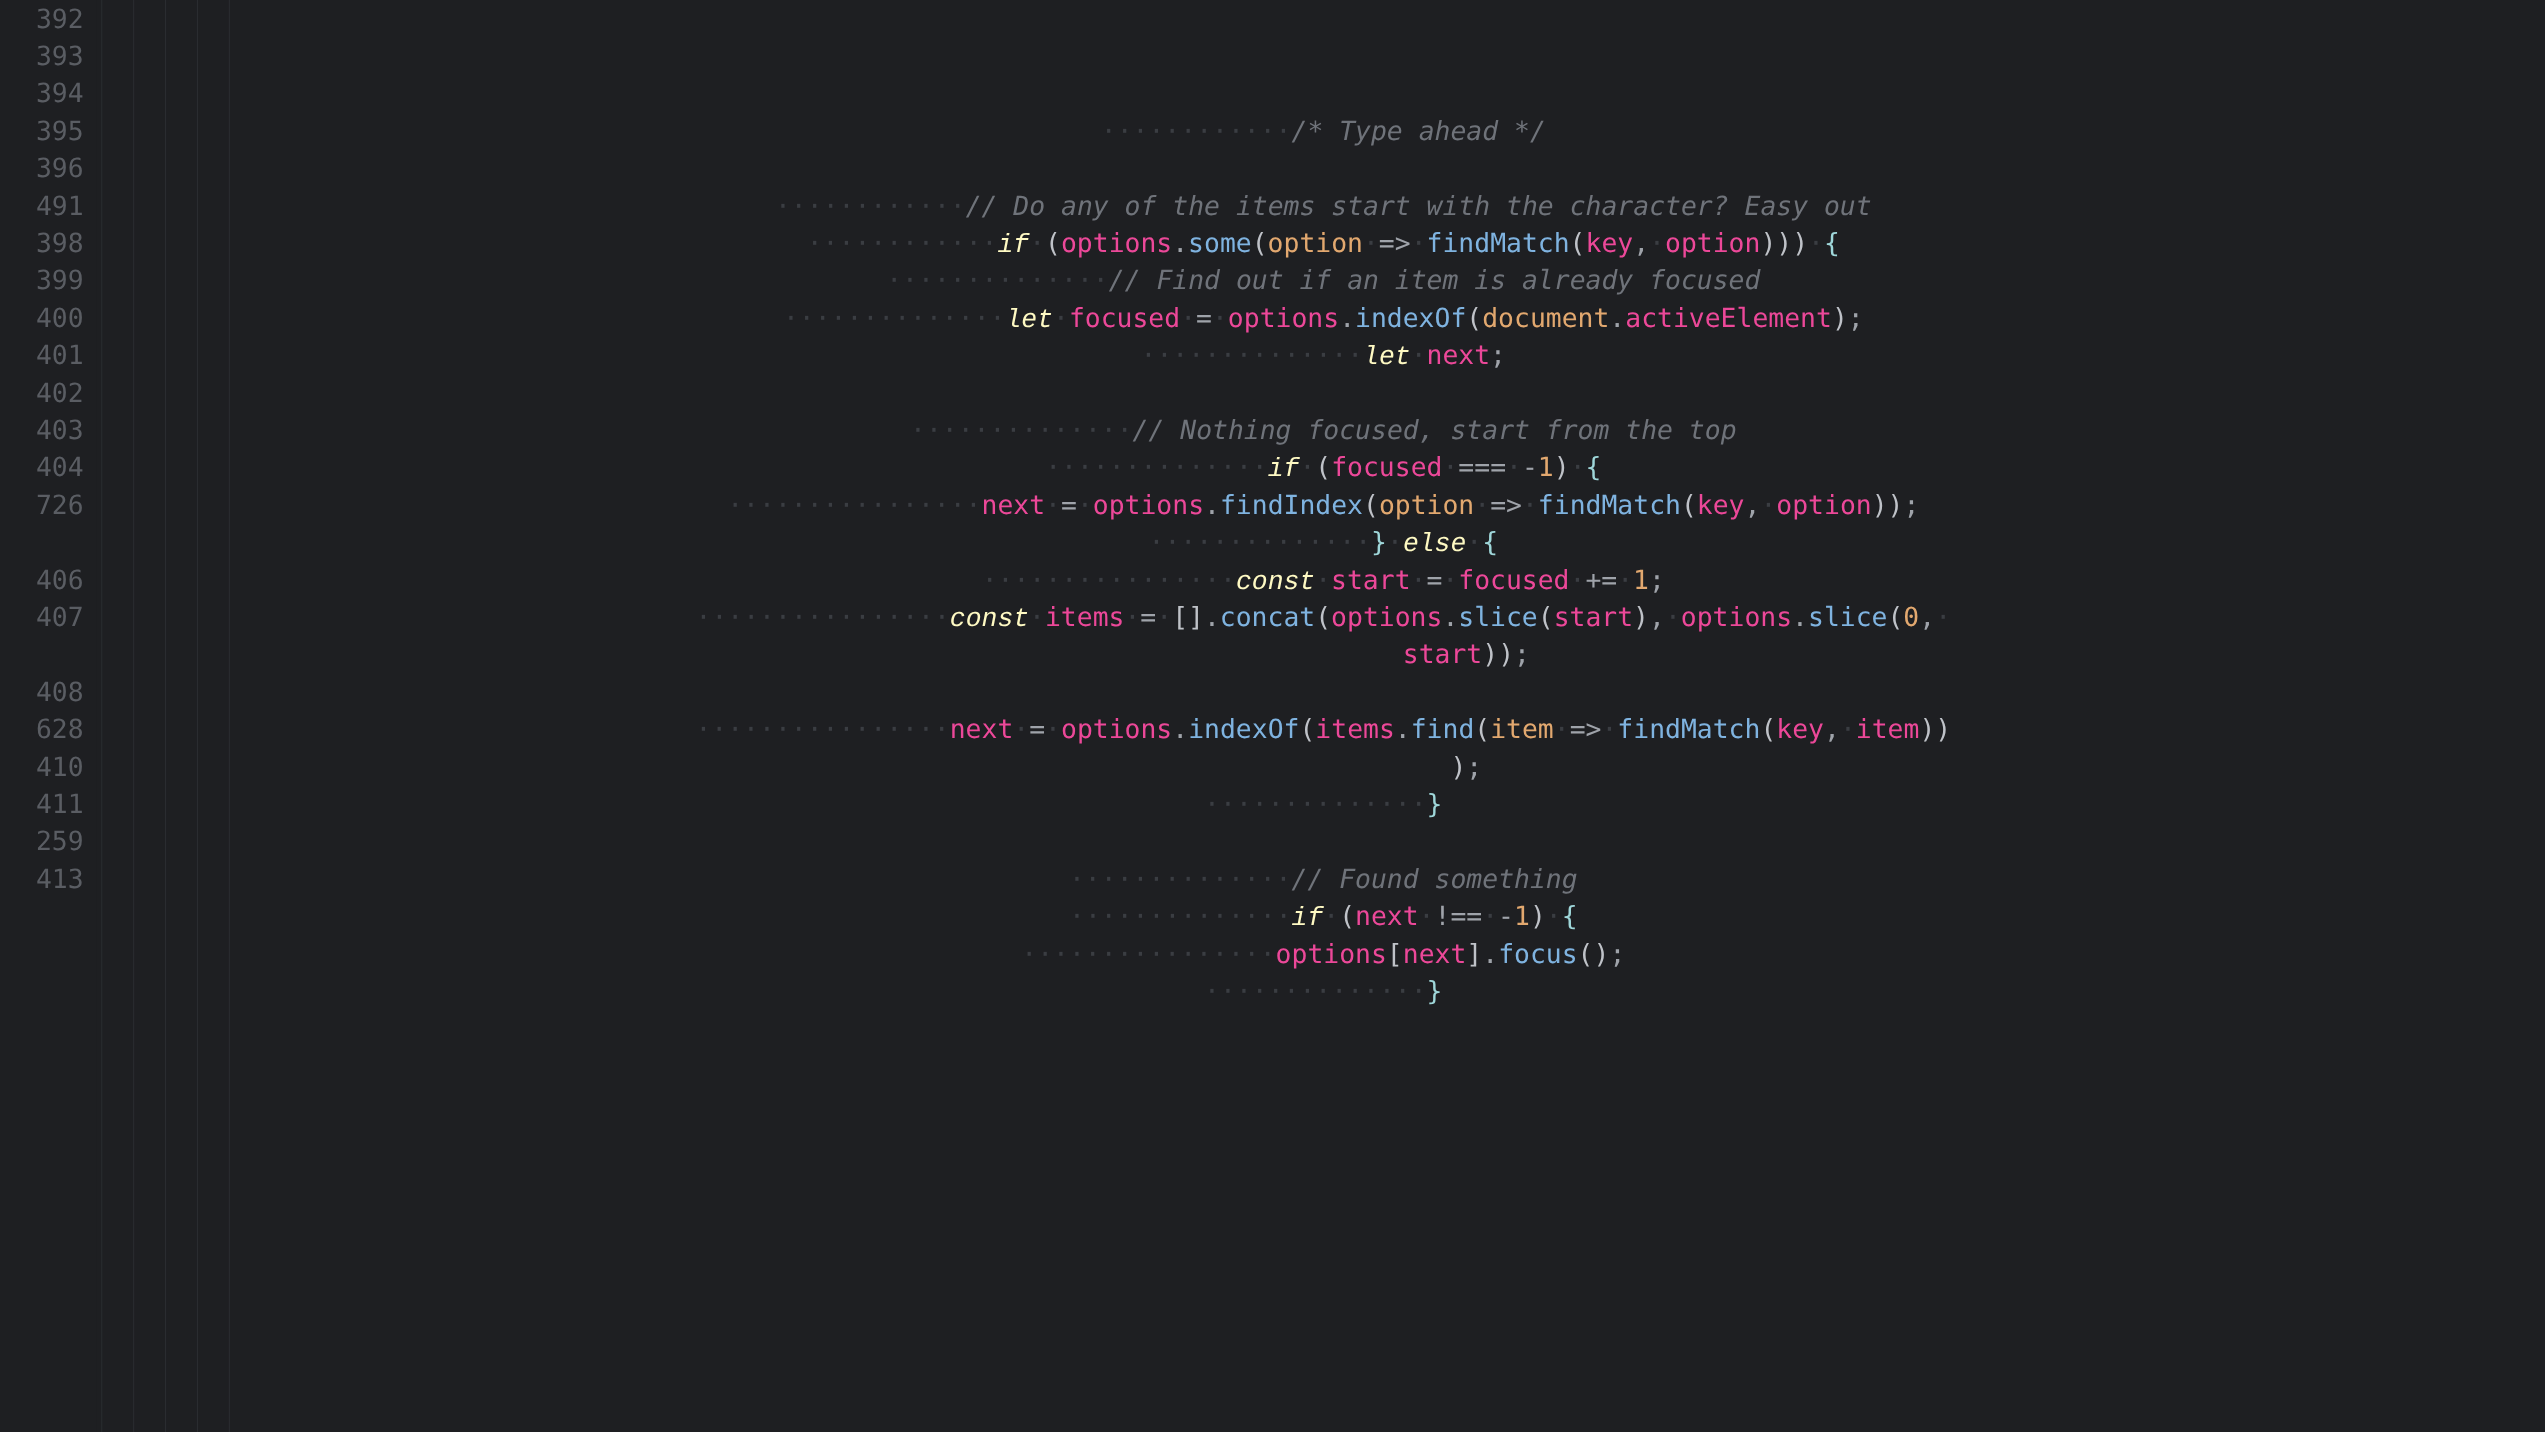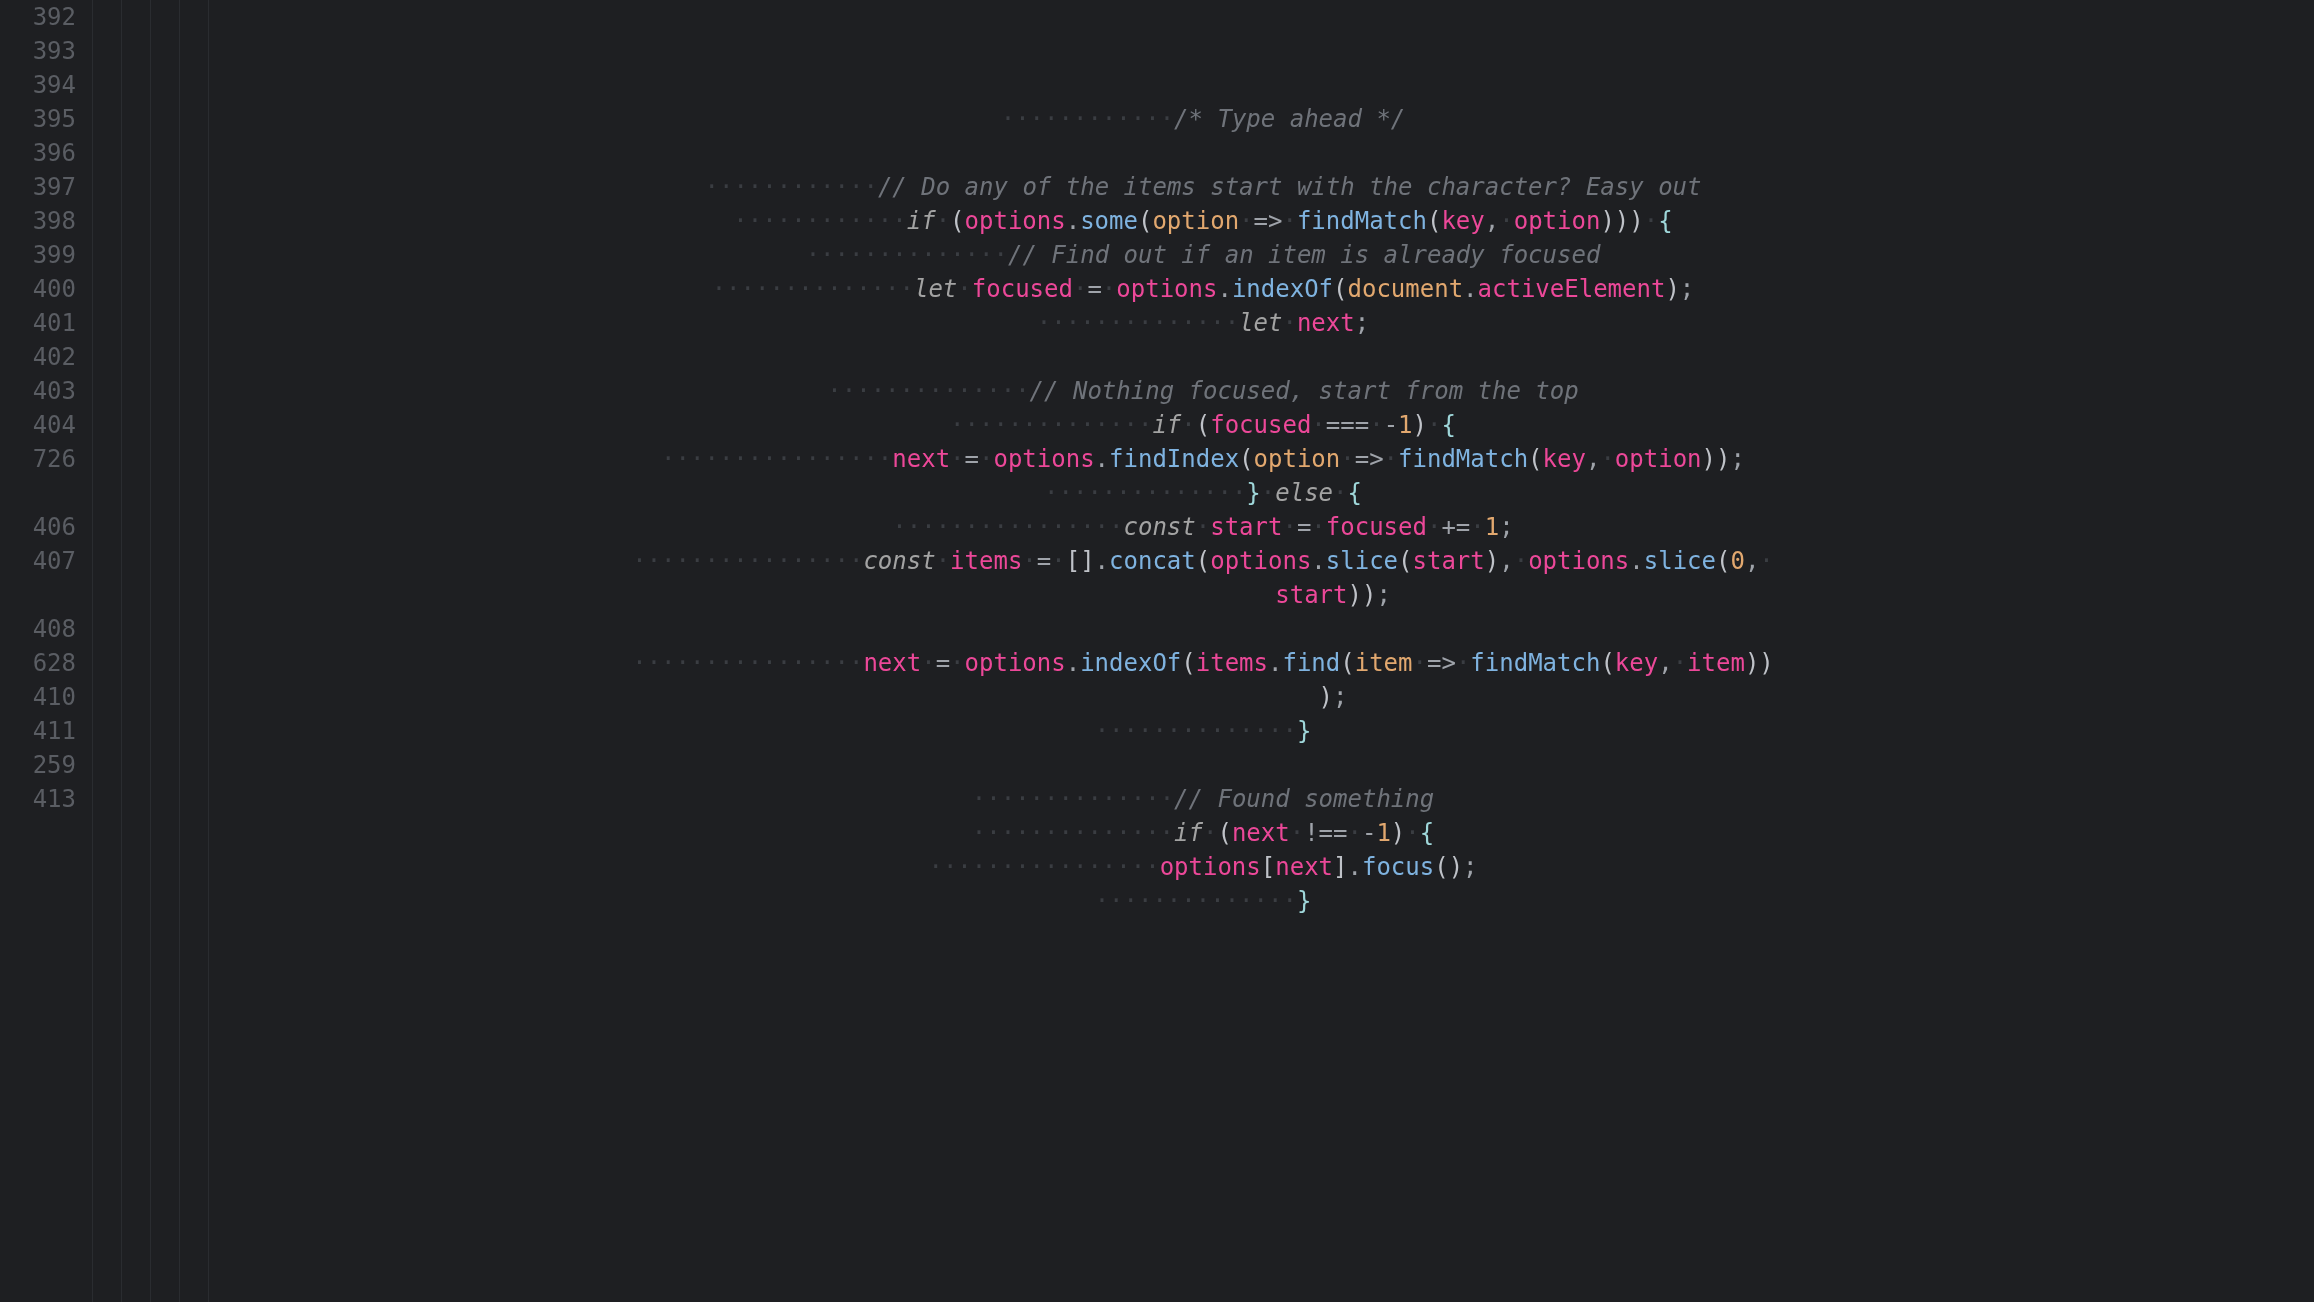--- a/index.html
+++ b/index.html
@@ -42,22 +42,23 @@
     position: relative;
   }
   .ws {
     color: #3a3d42;
   }
   .comment {
     color: #6f737a;
     font-style: italic;
   }
   .kw {
-    color: #a3a3a3;
+    color: #fef9c3;
     font-style: italic;
+    font-family: Liberation Mono, monospace;
   }
   .fn {
     color: #7fb3e0;
     margin-top: 20px;
   }
   .param {
     color: #e2a86f;
   }
   .prop {
     color: #ec4899;
@@ -99,21 +100,21 @@
 </head>
 <body>
 
 <div class="editor">
   <div class="gutter">
       <div class="ln">392</div>
       <div class="ln">393</div>
       <div class="ln">394</div>
       <div class="ln">395</div>
       <div class="ln">396</div>
-      <div class="ln">397</div>
+      <div class="ln">491</div>
       <div class="ln">398</div>
       <div class="ln">399</div>
       <div class="ln">400</div>
       <div class="ln">401</div>
       <div class="ln">402</div>
       <div class="ln">403</div>
       <div class="ln">404</div>
       <div class="ln">726</div>
       <div class="ln"></div>
       <div class="ln">406</div>

